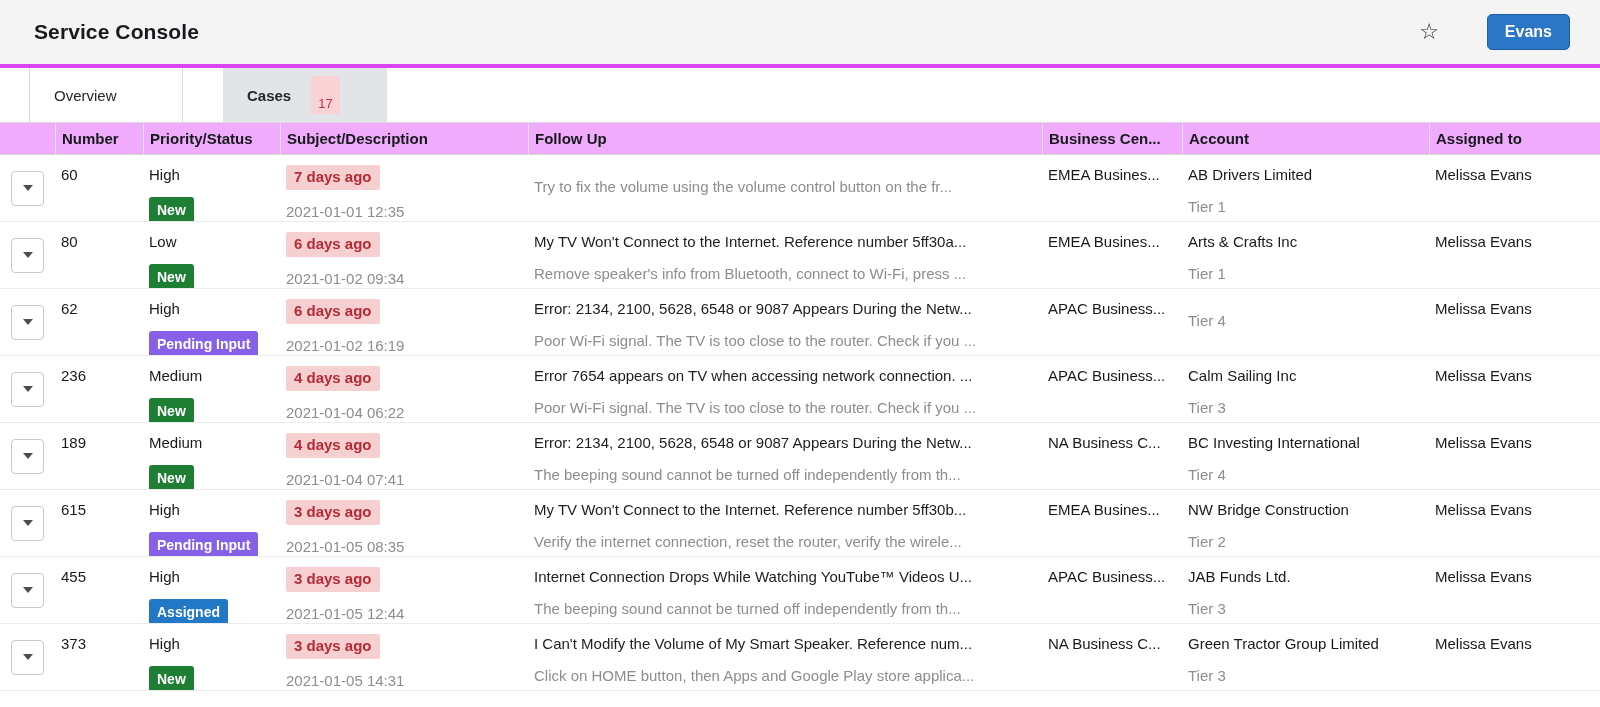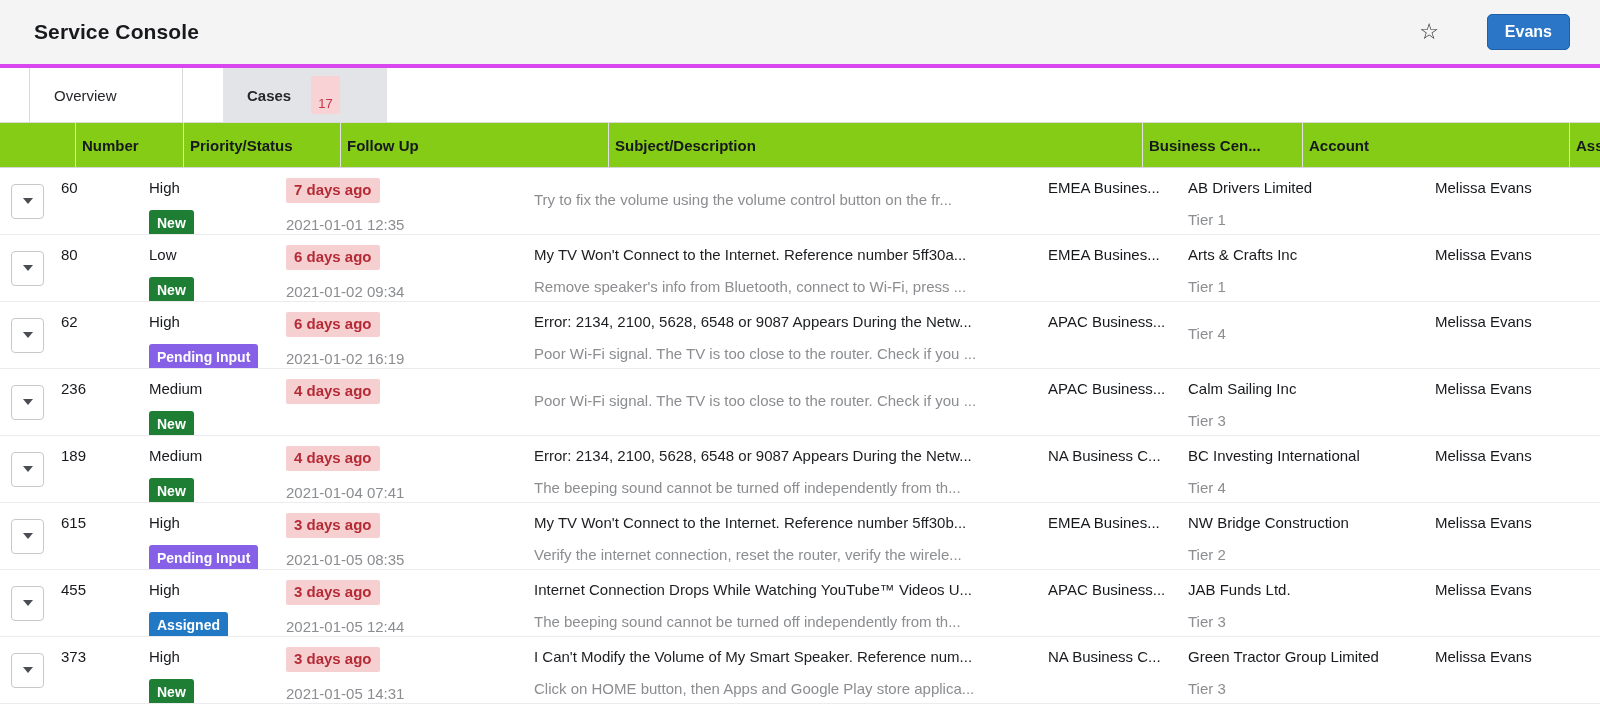--- a/index.html
+++ b/index.html
@@ -22,22 +22,22 @@
   .tab { display:flex; align-items:center; padding:0 24px; cursor:pointer; }
   .tab-overview { width:153px; background:#fff; border-right:1px solid #d9d9d9; }
   .tab-cases { width:164px; background:var(--tab-active-bg,#e2e4e8); gap:20px;margin-left:40px; }
   .tab-label { font-size:15px; color:#25272b; }
   .tab-cases .tab-label { font-weight:700; }
   .count-badge { background:var(--count-bg,#f8d2d5); color:var(--count-text,#c43843);
     font-size:13px; padding:20px 7px 3px; border-radius:3px; }
 
   
   .grid-cols { display:grid; grid-template-columns:55px 88px 137px 248px 514px 140px 247px 1fr; }
-  .thead { height:46px; background:#84cc16; border-top:1px solid #d9d9d9;
-    border-bottom:1px solid #d6d6d6; align-items:center;gap:20px; }
+  .thead { height:33px; background:#f0abfc; border-top:1px solid #d9d9d9;
+    border-bottom:1px solid #d6d6d6; align-items:center; }
   .th { font-size:15px; font-weight:700; padding-left:6px; height:100%;
     display:flex; align-items:center; white-space:nowrap; overflow:hidden; cursor:pointer; }
   .th + .th { border-left:1px solid #e1e1e3; }
 
   .row { height:67px; border-bottom:1px solid #ececee; background:#fff; }
   .cell { padding:10px 6px 0 6px; overflow:hidden; white-space:nowrap; }
   .line1 { line-height:20px; font-size:15px; }
   .line2 { line-height:20px; font-size:15px; margin-top:12px; }
   .gray { color:#8b8d90; }
   .subject { color:#1c1e21; }
@@ -76,22 +76,22 @@
   <div class="tab tab-cases">
     <span class="tab-label">Cases</span>
     <span class="count-badge">17</span>
   </div>
 </nav>
 
 <div class="grid-cols thead">
   <div class="th"></div>
   <div class="th">Number</div>
   <div class="th">Priority/Status</div>
+  <div class="th">Subject/Description</div>
   <div class="th">Follow Up</div>
-  <div class="th">Subject/Description</div>
   <div class="th">Business Cen...</div>
   <div class="th">Account</div>
   <div class="th">Assigned to</div>
 </div>
 
 <div>
   <div class="grid-cols row">
     <div class="cell action-cell">
       <button class="row-dropdown">
         <span class="caret"></span>
@@ -212,22 +212,24 @@
     <div class="cell">
       <div class="line1">Medium</div>
       <div class="line2">
         <span class="badge badge-new">New</span>
       </div>
     </div>
     <div class="cell">
       <div class="line1">
         <span class="chip">4 days ago</span>
       </div>
-    </div>
-    <div class="cell">
+      <div class="line2 gray">2021-01-04 06:22</div>
+    </div>
+    <div class="cell">
+      <div class="line1 subject">Error 7654 appears on TV when accessing network connection. ...</div>
       <div class="line2 gray">Poor Wi-Fi signal. The TV is too close to the router. Check if you ...</div>
     </div>
     <div class="cell">
       <div class="line1">APAC Business...</div>
     </div>
     <div class="cell">
       <div class="line1">Calm Sailing Inc</div>
       <div class="line2 gray">Tier 3</div>
     </div>
     <div class="cell">

